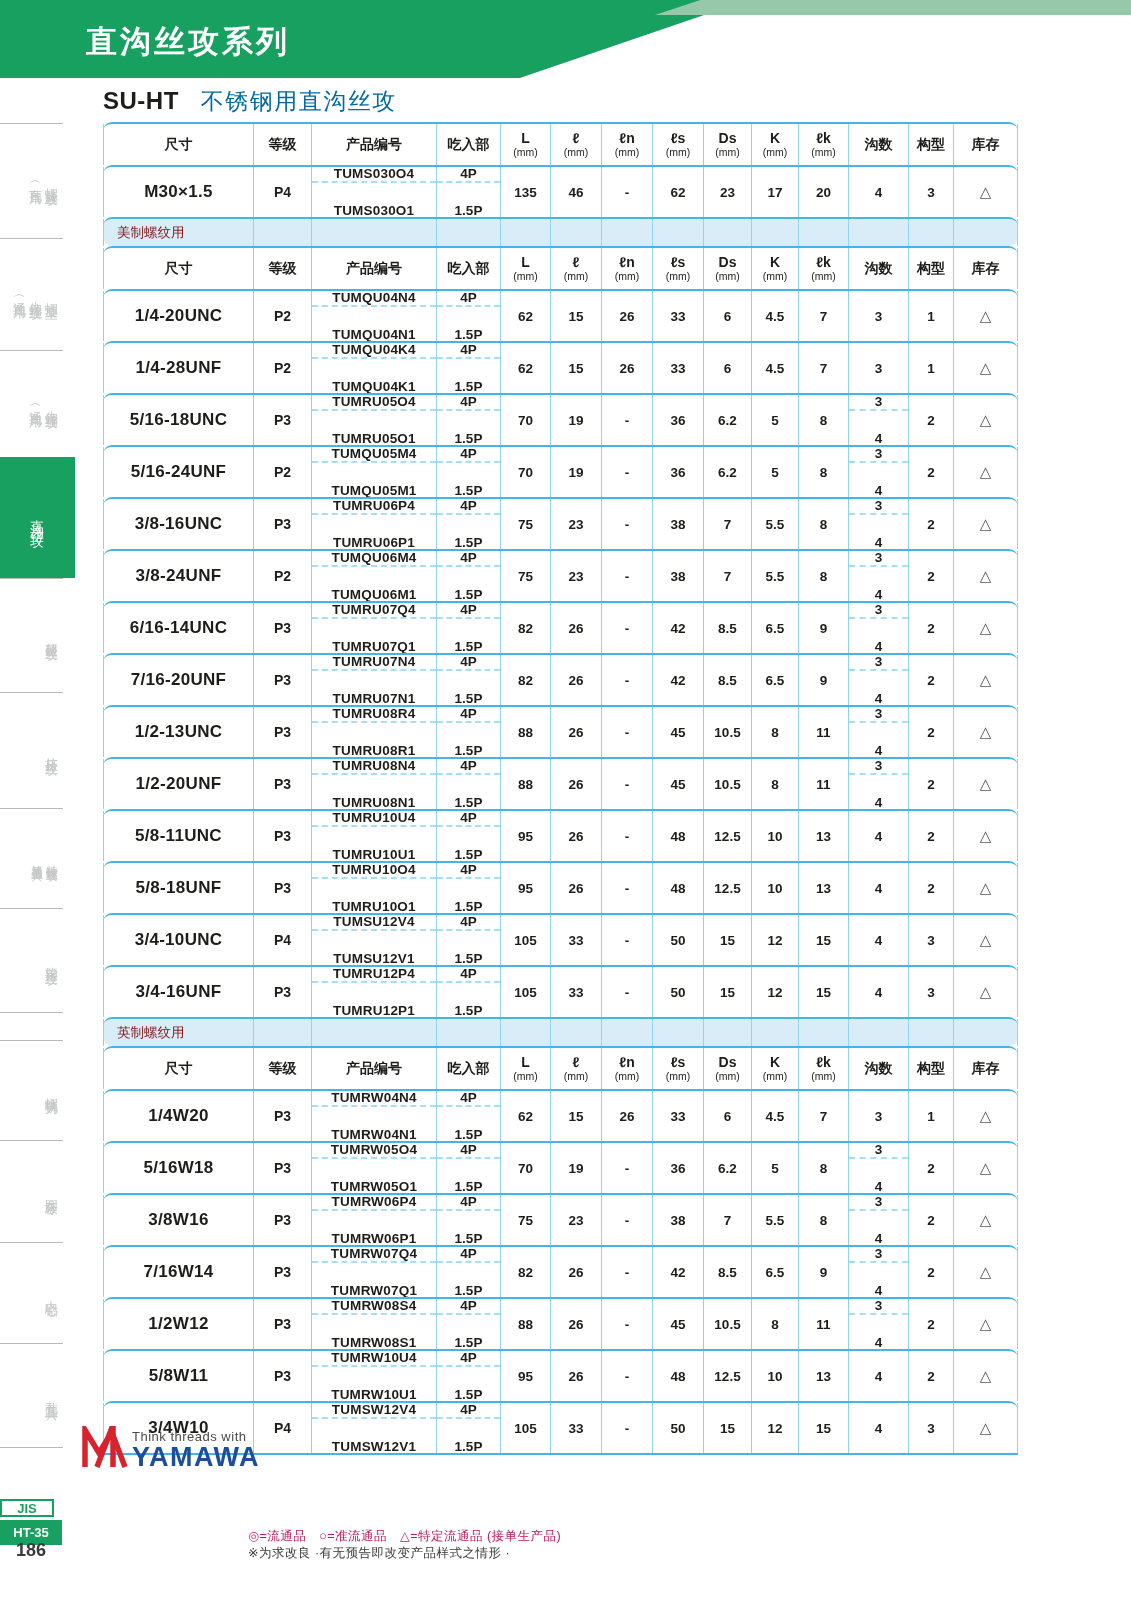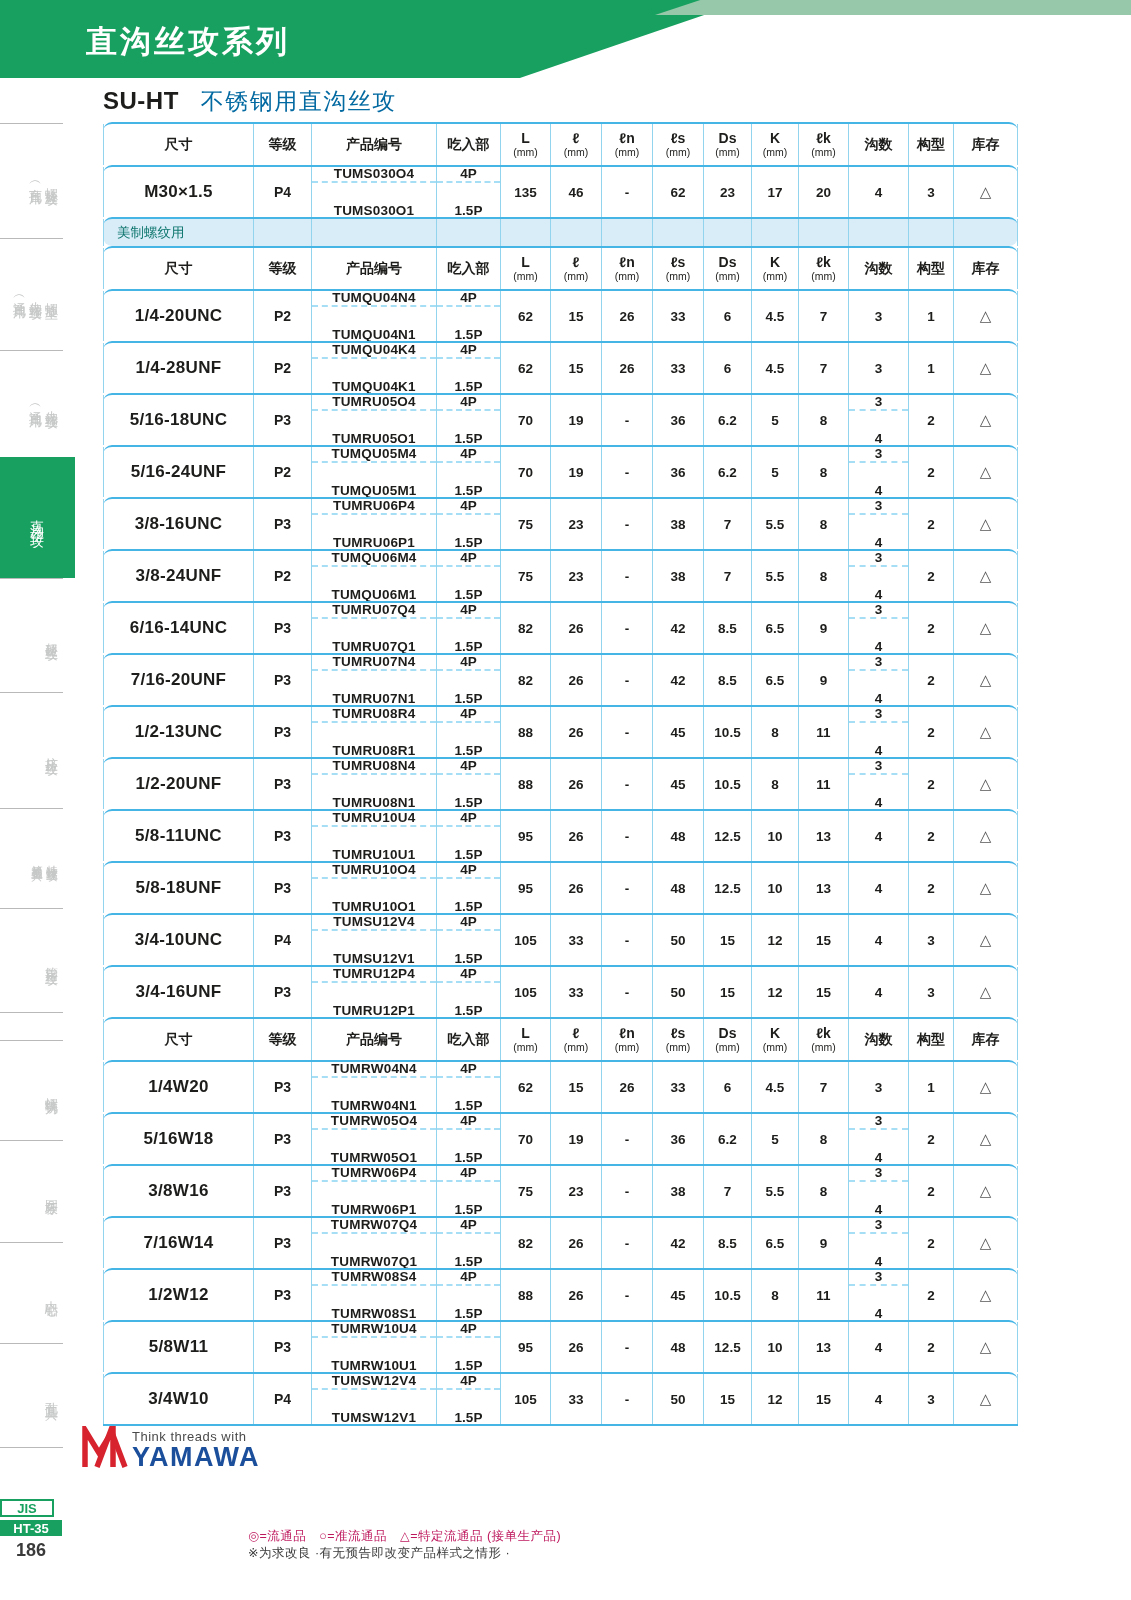--- a/index.html
+++ b/index.html
@@ -44,27 +44,27 @@
   .hl{font-weight:bold;font-size:14px;}
   .hu{font-size:10.5px;margin-top:1px;}
   .size{font-size:17px;font-weight:bold;letter-spacing:.3px;}
   .grade{font-size:14px;font-weight:600;}
   .num{font-size:13.5px;font-weight:600;}
   .code{font-weight:bold;font-size:13.5px;letter-spacing:.2px;}
   .stack{flex-direction:column;align-items:stretch;gap:20px;}
   .sub{flex:1;display:flex;align-items:center;justify-content:center;}
   .sub.first{border-bottom:2px dashed #a6def5;}
   .stock{font-size:15px;color:#555555;font-weight:400;}
-  .sec-label{justify-content:flex-start;padding-left:13px;font-size:13.5px;color:#0f766e;}
+  .sec-label{justify-content:flex-start;padding-left:13px;font-size:13.5px;color:#7f1d1d;}
 
   
   .jis-badge{position:absolute;left:0;top:1499px;width:54px;height:18px;background:#ffffff;
           border:2px solid #17a05f;color:#17a05f;font-size:13px;font-weight:bold;
           display:flex;align-items:center;justify-content:center;box-sizing:border-box;}
-  .ht-badge{position:absolute;left:0;top:1520px;width:62px;height:16px;background:#17a05f;
+  .ht-badge{position:absolute;left:0;top:1520px;width:62px;height:25px;background:#17a05f;
           color:#ffffff;font-size:13px;font-weight:bold;display:flex;align-items:center;
           justify-content:center;}
   .page-number{position:absolute;left:0;top:1540px;width:62px;text-align:center;
           font-size:18px;font-weight:bold;color:#3a3a3a;}
   .logo{position:absolute;left:82px;top:1426px;display:flex;align-items:flex-start;gap:4px;}
   .logo-text{display:flex;flex-direction:column;}
   .logo-tagline{font-size:13px;color:#4a4a4a;letter-spacing:.5px;margin-top:3px;}
   .logo-name{font-size:27px;font-weight:bold;color:#1b4e9b;letter-spacing:1.5px;line-height:26px;}
   .legend{position:absolute;left:248px;top:1528px;font-size:12.5px;color:#be185d;letter-spacing:.5px;}
   .note{position:absolute;left:248px;top:1545px;font-size:12.5px;color:#3a3a3a;letter-spacing:.5px;}
@@ -595,20 +595,36 @@
         <div class="c num">33</div>
         <div class="c num">-</div>
         <div class="c num">50</div>
         <div class="c num">15</div>
         <div class="c num">12</div>
         <div class="c num">15</div>
         <div class="c num">4</div>
         <div class="c num">3</div>
         <div class="c stock">△</div>
       </div>
+      <div class="row t-section">
+        <div class="c sec-label">英制螺纹用</div>
+        <div class="c"></div>
+        <div class="c"></div>
+        <div class="c"></div>
+        <div class="c"></div>
+        <div class="c"></div>
+        <div class="c"></div>
+        <div class="c"></div>
+        <div class="c"></div>
+        <div class="c"></div>
+        <div class="c"></div>
+        <div class="c"></div>
+        <div class="c"></div>
+        <div class="c"></div>
+      </div>
       <div class="row t-head">
         <div class="c hc">
           <div class="hl">尺寸</div>
         </div>
         <div class="c hc">
           <div class="hl">等级</div>
         </div>
         <div class="c hc">
           <div class="hl">产品编号</div>
         </div>

